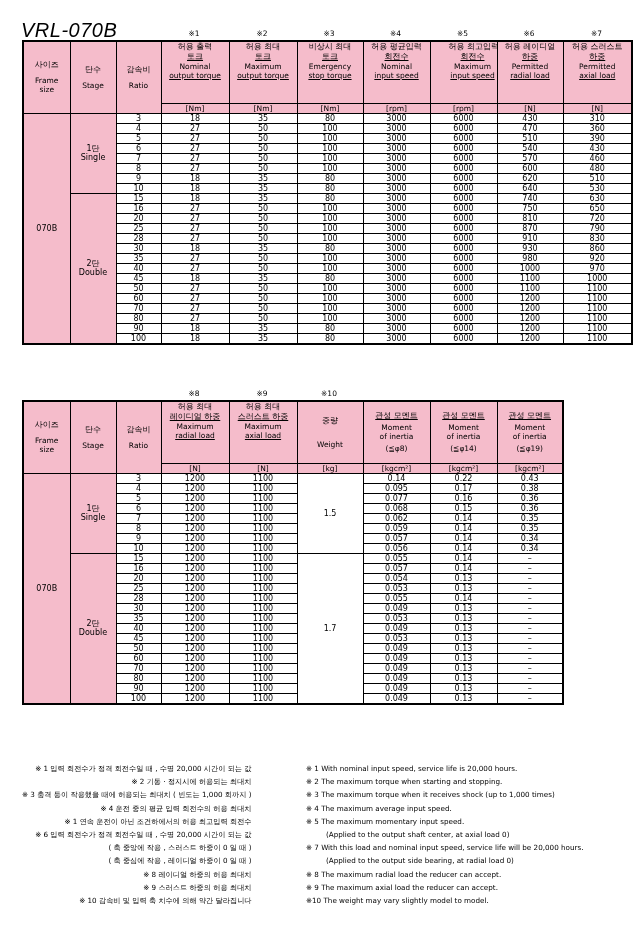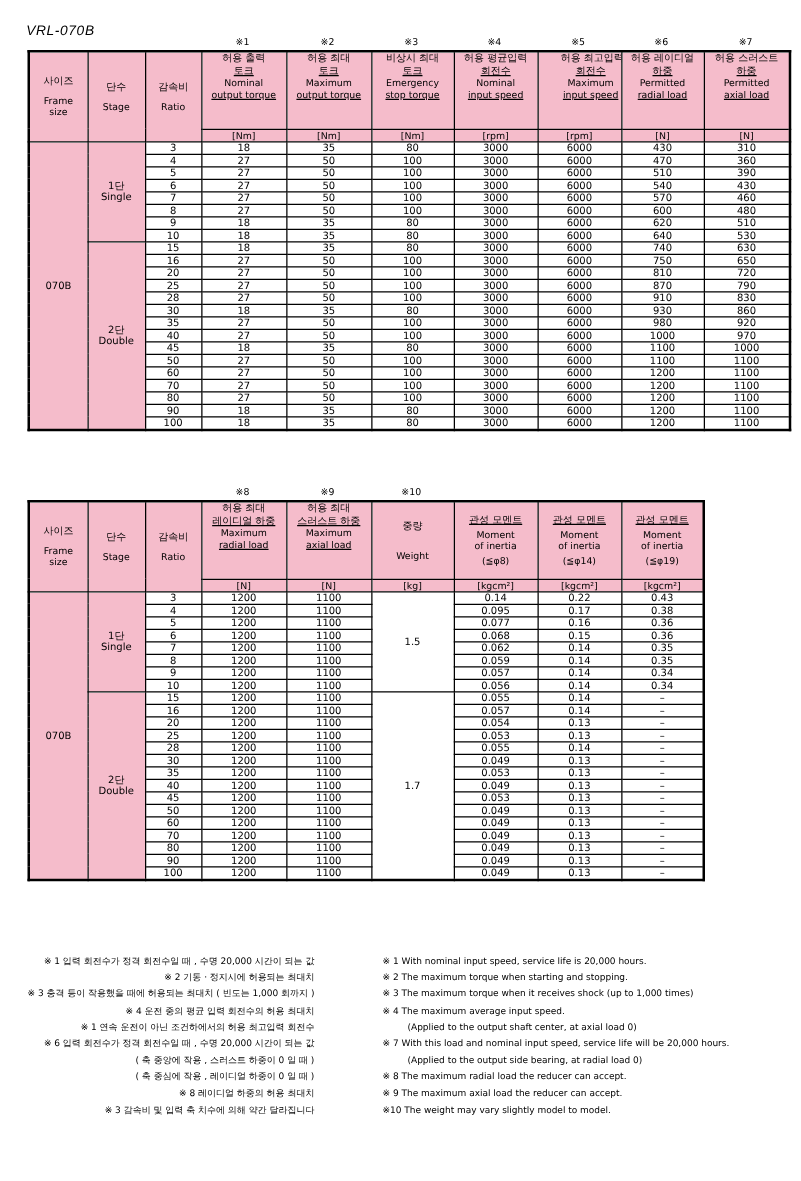--- a/index.html
+++ b/index.html
@@ -1,19 +1,19 @@
 <!DOCTYPE html>
 <html><head>
 <meta charset="utf-8">
 <style>
   html, body { margin:0; padding:0; background:#ffffff; }
   body { width:641px; height:945px; position:relative; overflow:hidden;
          font-family:"DejaVu Sans", "Liberation Sans", sans-serif; color:#000; }
   .title { position:absolute; left:21px; top:19px; font-family:"Liberation Sans", sans-serif;
-           font-style:italic; font-size:11px; letter-spacing:0.5px; }
+           font-style:italic; font-size:20px; letter-spacing:0.5px; }
   .notes-row { position:absolute; height:12px; font-size:8px; text-align:center; }
   table { position:absolute; border-collapse:collapse; table-layout:fixed; }
   td { border:1px solid #000; padding:0; text-align:center; vertical-align:middle;
        font-size:8px; line-height:9px; overflow:hidden; white-space:nowrap; }
   .pink { background:#f5bccb; }
   .hd-ko { font-size:8px; line-height:10px; text-decoration:underline; }
   .hd-en { font-size:7.5px; line-height:9px; }
   .hd-en-ul { text-decoration:underline; }
   .unit { font-size:7.5px; }
   .ld { height:9.2px; }
@@ -635,26 +635,28 @@
 <div class="fn" id="fn-ko" style="left:22px; top:762px;text-align:right;">
     <div>※ 1 입력 회전수가 정격 회전수일 때 , 수명 20,000 시간이 되는 값</div>
     <div>※ 2 기동 · 정지시에 허용되는 최대치</div>
     <div>※ 3 충격 등이 작용했을 때에 허용되는 최대치 ( 빈도는 1,000 회까지 )</div>
     <div>※ 4 운전 중의 평균 입력 회전수의 허용 최대치</div>
     <div>※ 1 연속 운전이 아닌 조건하에서의 허용 최고입력 회전수</div>
     <div>※ 6 입력 회전수가 정격 회전수일 때 , 수명 20,000 시간이 되는 값</div>
     <div class="indent">( 축 중앙에 작용 , 스러스트 하중이 0 일 때 )</div>
     <div class="indent">( 축 중심에 작용 , 레이디얼 하중이 0 일 때 )</div>
     <div>※ 8 레이디얼 하중의 허용 최대치</div>
-    <div>※ 3 감속비 및 입력 축 치수에 의해 약간 달라집니다</div>
+    <div>※ 9 스러스트 하중의 허용 최대치</div>
+    <div>※ 10 감속비 및 입력 축 치수에 의해 약간 달라집니다</div>
   </div>
 <div class="fn" id="fn-en" style="left:306px; top:762px;">
     <div>※ 1 With nominal input speed, service life is 20,000 hours.</div>
     <div>※ 2 The maximum torque when starting and stopping.</div>
     <div>※ 3 The maximum torque when it receives shock (up to 1,000 times)</div>
     <div>※ 4 The maximum average input speed.</div>
+    <div>※ 5 The maximum momentary input speed.</div>
     <div class="indent">(Applied to the output shaft center, at axial load 0)</div>
     <div>※ 7 With this load and nominal input speed, service life will be 20,000 hours.</div>
     <div class="indent">(Applied to the output side bearing, at radial load 0)</div>
     <div>※ 8 The maximum radial load the reducer can accept.</div>
     <div>※ 9 The maximum axial load the reducer can accept.</div>
     <div>※10 The weight may vary slightly model to model.</div>
   </div>
 
 </body></html>

